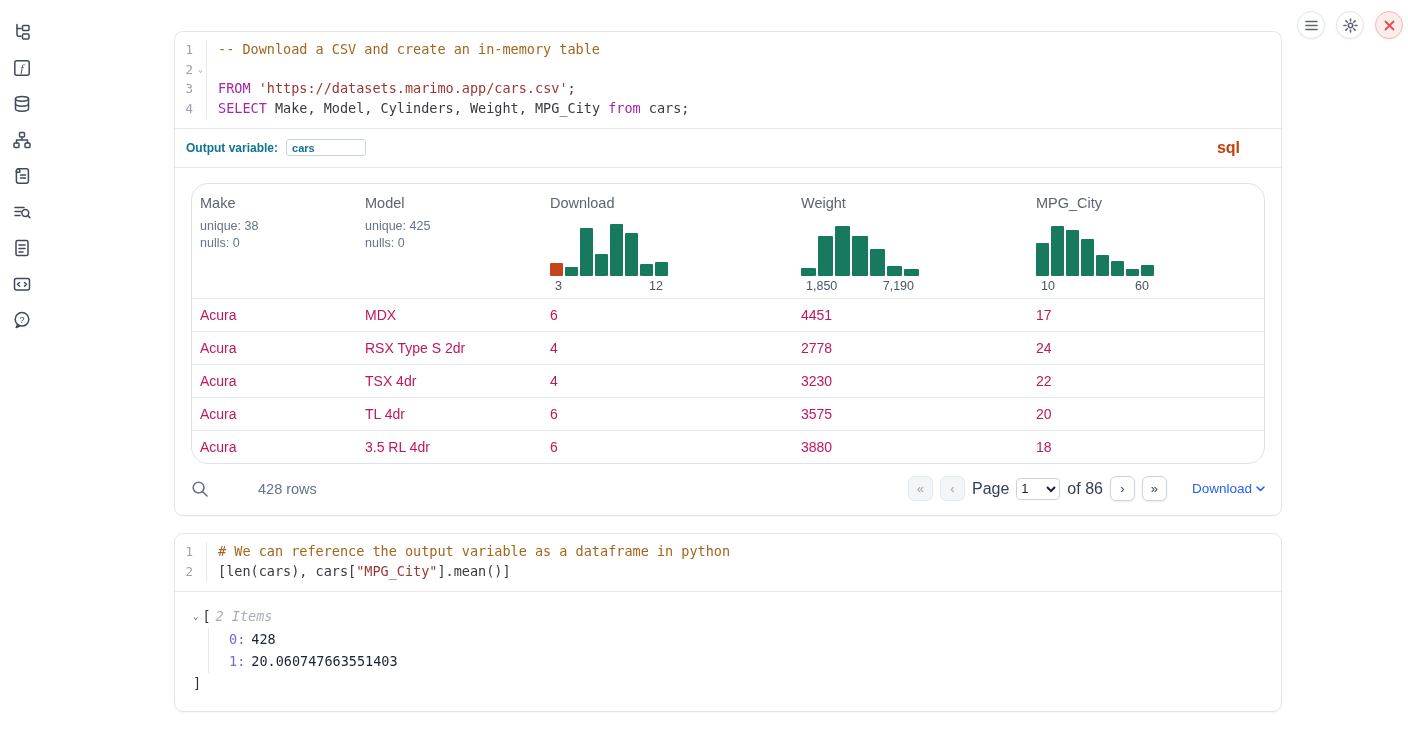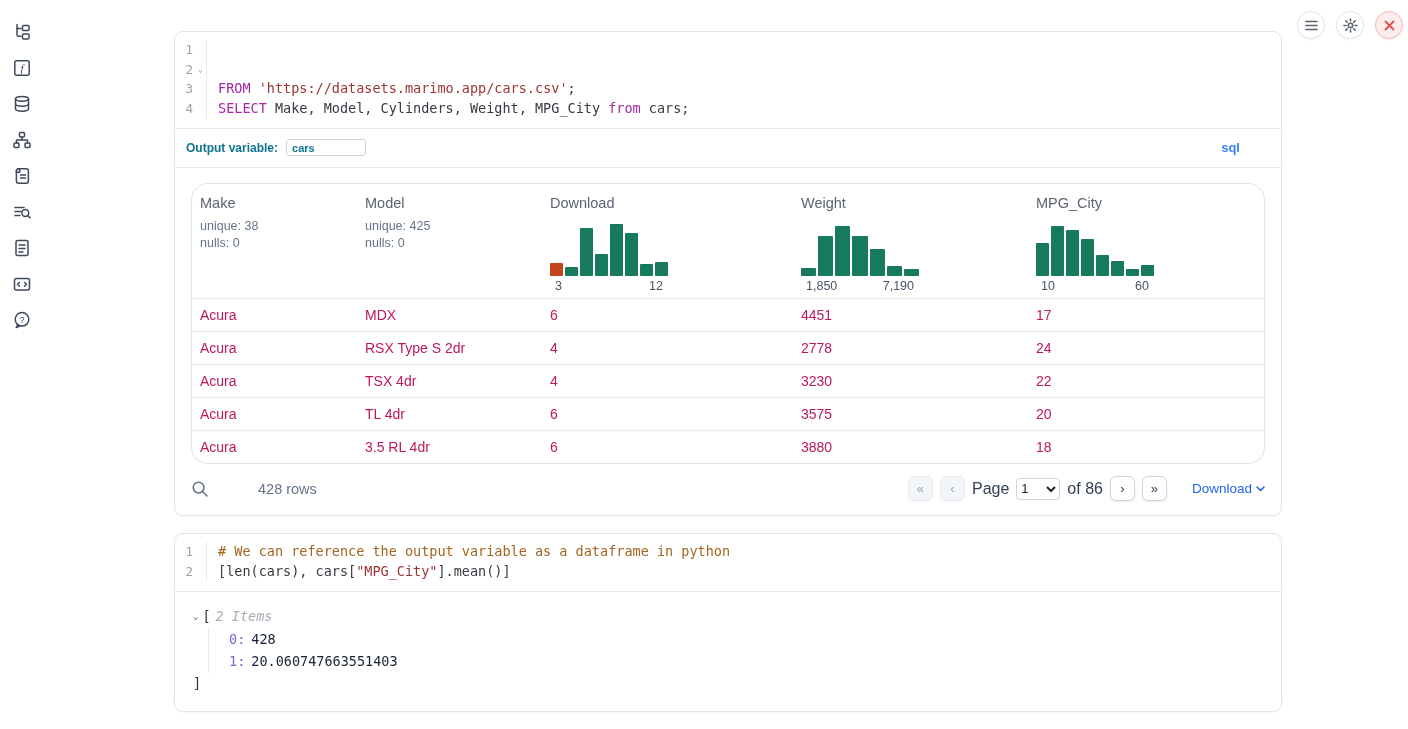--- a/index.html
+++ b/index.html
@@ -38,21 +38,21 @@
   .tok-plain { color:#383a42; }
   .tok-comment { color:#a2661e; }
   .tok-string { color:#993734; }
 
   
   .outvar-bar { border-top:1px solid #e7eaee; border-bottom:1px solid #e7eaee; height:40px;
                 display:flex; align-items:center; padding:0 11px; }
   .outvar-label { font-size:12px; font-weight:bold; color:#0e7490; }
   .outvar-input { margin-left:8px; width:80px; height:17px; border:1px solid #cbd5e1; border-radius:3px;
                   font-size:11px; font-weight:bold; color:#0e7490; padding:0 5px; outline:none; font-family:"Liberation Sans",sans-serif; }
-  .lang-badge { margin-left:auto; font-size:13px; font-weight:bold; color:#3b82f6; padding-right:30px; }
+  .lang-badge { margin-left:auto; font-size:16px; font-weight:bold; color:#c2410c; padding-right:30px; }
 
   
   .table-wrap { margin:15px 16px 0 16px; border:1px solid #dde3ea; border-radius:17px; overflow:hidden; }
   table { width:100%; border-collapse:collapse; }
   th { text-align:left; vertical-align:top; padding:11px 8px 0 8px; font-weight:normal; cursor:pointer; }
   .col-name { font-size:14.5px; color:#5b6470; }
   .col-body { height:80px; position:relative; margin-top:7px; }
   .col-stats { font-size:12.5px; color:#64748b; line-height:17px; }
   .hist { position:absolute; bottom:5px; left:0; width:118px; }
   .hist-bars { display:flex; align-items:flex-end; gap:2px; height:53px; }
@@ -177,20 +177,21 @@
       </svg>
   </div>
 </div>
 
 <div class="main">
 
   <div class="cell cell-1">
     <div class="code-area">
       <div class="code-line">
         <div class="gutter"><span class="num">1</span><span class="foldslot"></span></div>
+        <div class="code-text"><span class="tok-comment">-- Download a CSV and create an in-memory table</span></div>
       </div>
       <div class="code-line">
         <div class="gutter"><span class="num">2</span><span class="foldslot">⌄</span></div>
       </div>
       <div class="code-line">
         <div class="gutter"><span class="num">3</span><span class="foldslot"></span></div>
         <div class="code-text"><span class="tok-keyword">FROM</span><span class="tok-plain"> </span><span class="tok-string">'https://datasets.marimo.app/cars.csv'</span><span class="tok-plain">;</span></div>
       </div>
       <div class="code-line">
         <div class="gutter"><span class="num">4</span><span class="foldslot"></span></div>

